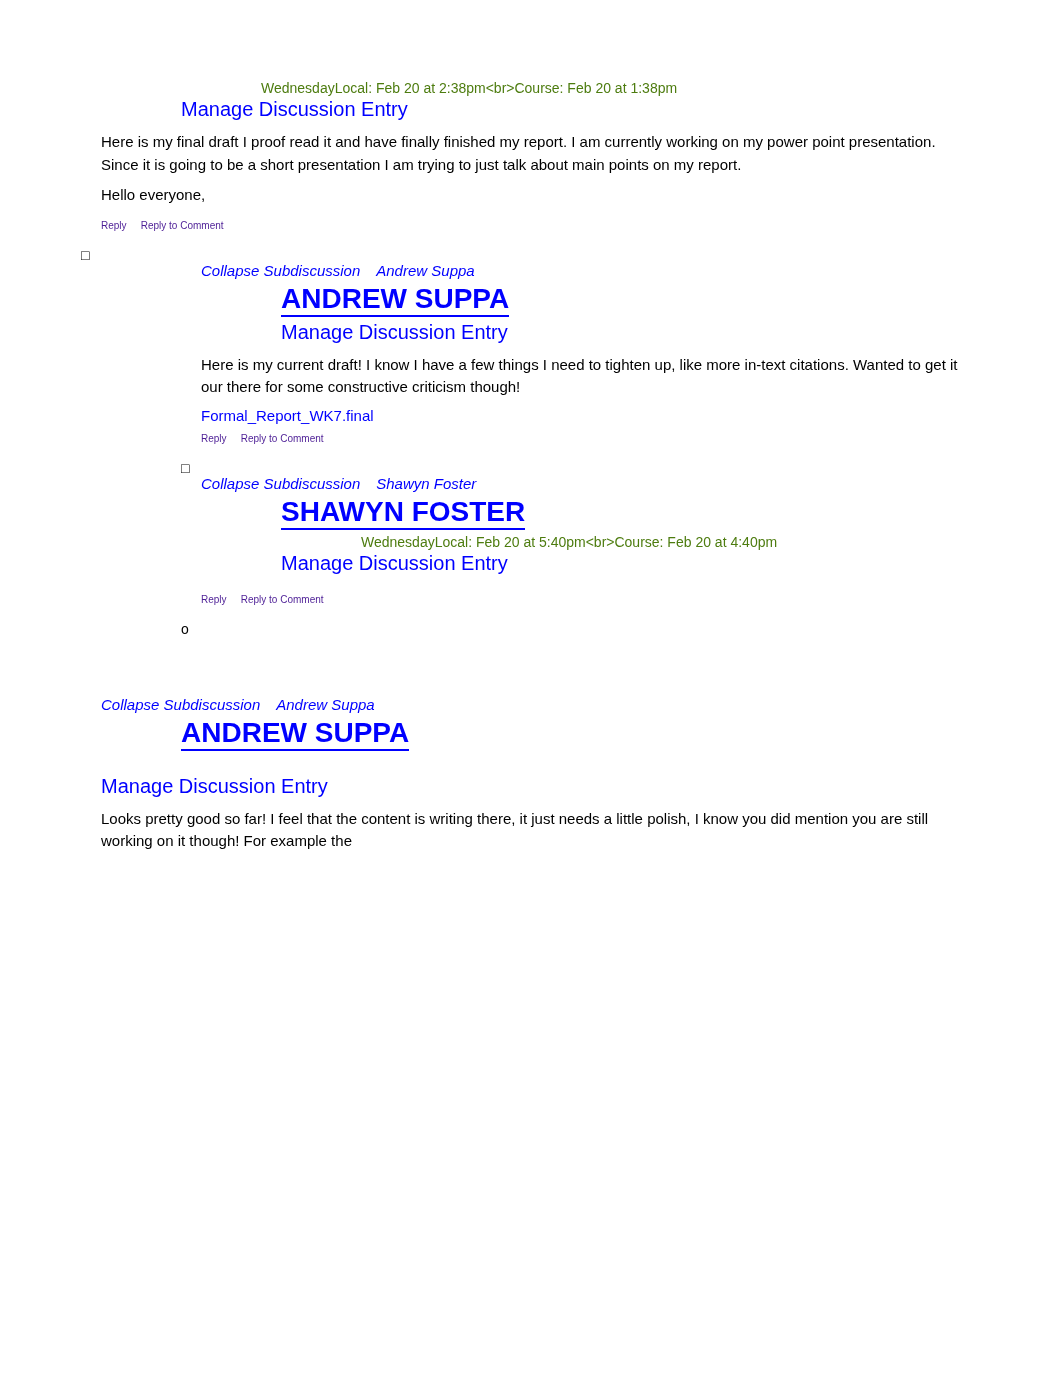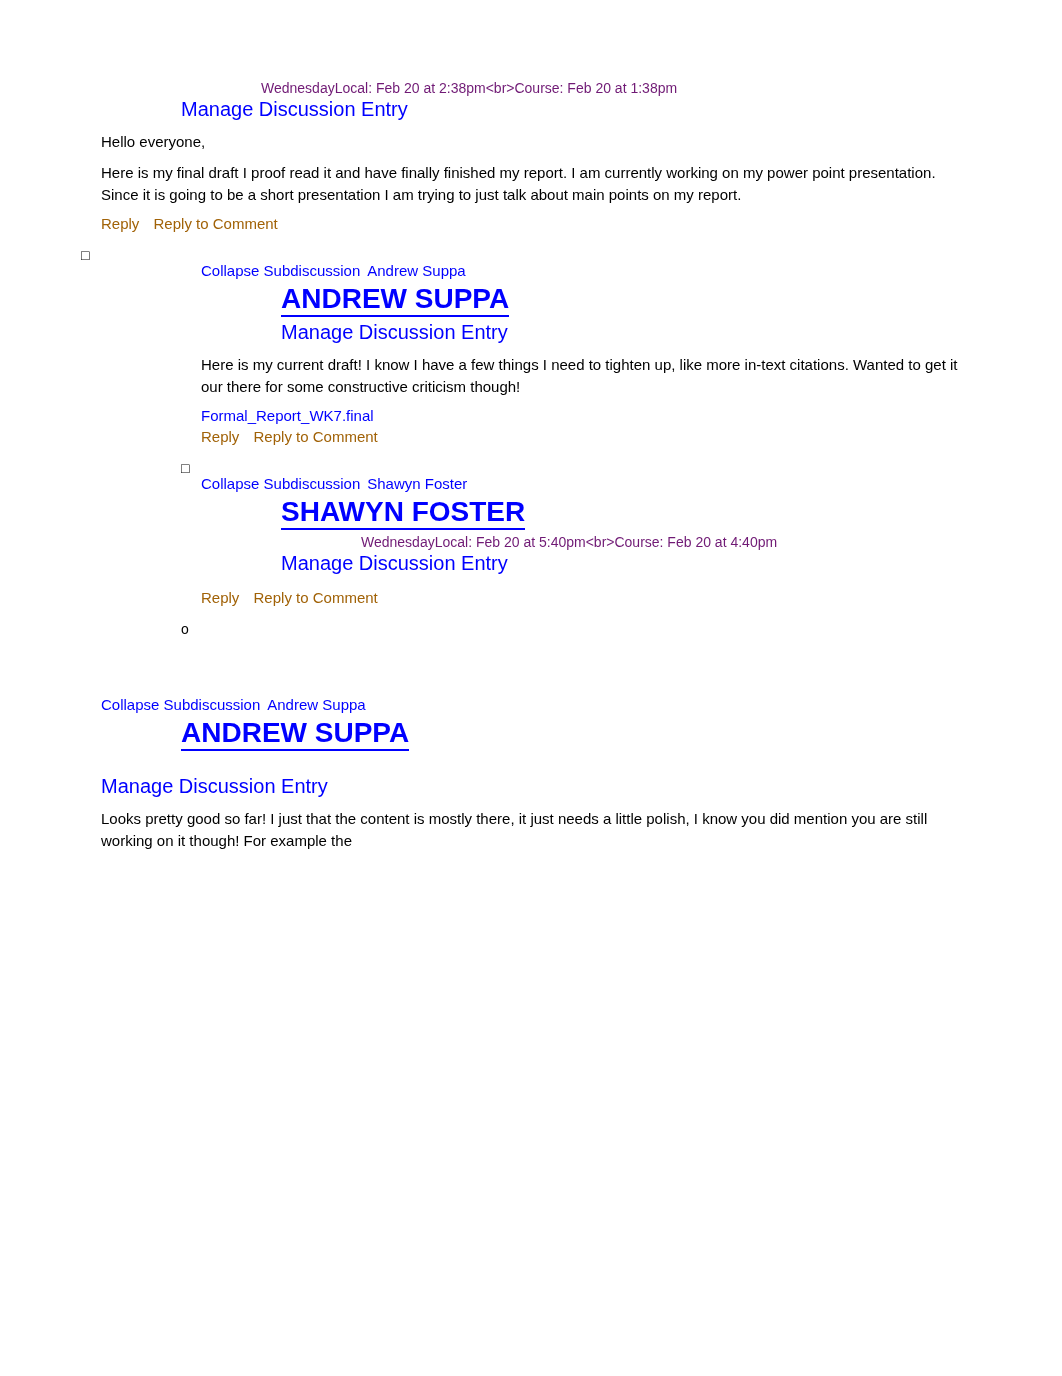--- a/index.html
+++ b/index.html
@@ -22,21 +22,21 @@
       padding: 0 20px;
     }
     .entry-block {
       margin-bottom: 30px;
       padding-left: 100px;
     }
     .entry-block.top-level {
       padding-left: 0;
     }
     .timestamp {
-      color: #701a75;
+      color: #4d7c0f;
       font-size: 14px;
       margin-left: 80px;
       margin-bottom: 2px;
     }
     .manage-link {
       color: #00f;
       font-size: 20px;
       text-decoration: none;
       display: inline-block;
       margin-bottom: 10px;
@@ -52,31 +52,32 @@
       text-decoration: none;
       display: block;
       margin-bottom: 4px;
       cursor: pointer;
     }
     .reply-links {
       margin-top: 4px;
       margin-bottom: 10px;
     }
     .reply-link {
-      color: #a16207;
+      color: #4c1d95;
       text-decoration: none;
-      font-size: 15px;
+      font-size: 10px;
       margin-right: 10px;
       cursor: pointer;
     }
     .subdiscussion-header {
       display: flex;
       align-items: center;
       margin-bottom: 4px;
-      gap: 7px;
+      gap: 16px;
+      font-style: italic;
     }
     .collapse-link {
       color: #00f;
       text-decoration: none;
       font-size: 15px;
       cursor: pointer;
     }
     .author-name-link {
       color: #00f;
       text-decoration: none;
@@ -112,22 +113,22 @@
 </head>
 <body>
 
 <div class="discussion-container">
 
   <div class="entry-block top-level">
     <div class="indent-block">
       <div class="timestamp">WednesdayLocal: Feb 20 at 2:38pm&lt;br&gt;Course: Feb 20 at 1:38pm</div>
       <a class="manage-link">Manage Discussion Entry</a>
     </div>
+    <p class="body-text">Here is my final draft I proof read it and have finally finished my report. I am currently working on my power point presentation. Since it is going to be a short presentation I am trying to just talk about main points on my report.</p>
     <p class="body-text">Hello everyone,</p>
-    <p class="body-text">Here is my final draft I proof read it and have finally finished my report. I am currently working on my power point presentation. Since it is going to be a short presentation I am trying to just talk about main points on my report.</p>
     <div class="reply-links">
       <a class="reply-link">Reply</a>
       <a class="reply-link">Reply to Comment</a>
     </div>
     <span class="unread-indicator">□</span>
   </div>
 
   <div class="entry-block">
     <div class="subdiscussion-header">
       <a class="collapse-link">Collapse Subdiscussion</a>
@@ -167,16 +168,16 @@
   <div class="divider"></div>
 
   <div class="entry-block" style="padding-left: 0;">
     <div class="subdiscussion-header">
       <a class="collapse-link">Collapse Subdiscussion</a>
       <a class="author-name-link">Andrew Suppa</a>
     </div>
     <a class="author-heading">ANDREW SUPPA</a>
     <div style="height: 20px;"></div>
     <a class="manage-link">Manage Discussion Entry</a>
-    <p class="body-text">Looks pretty good so far! I just that the content is mostly there, it just needs a little polish, I know you did mention you are still working on it though! For example the</p>
+    <p class="body-text">Looks pretty good so far! I feel that the content is writing there, it just needs a little polish, I know you did mention you are still working on it though! For example the</p>
   </div>
 
 </div>
 
 </body></html>

